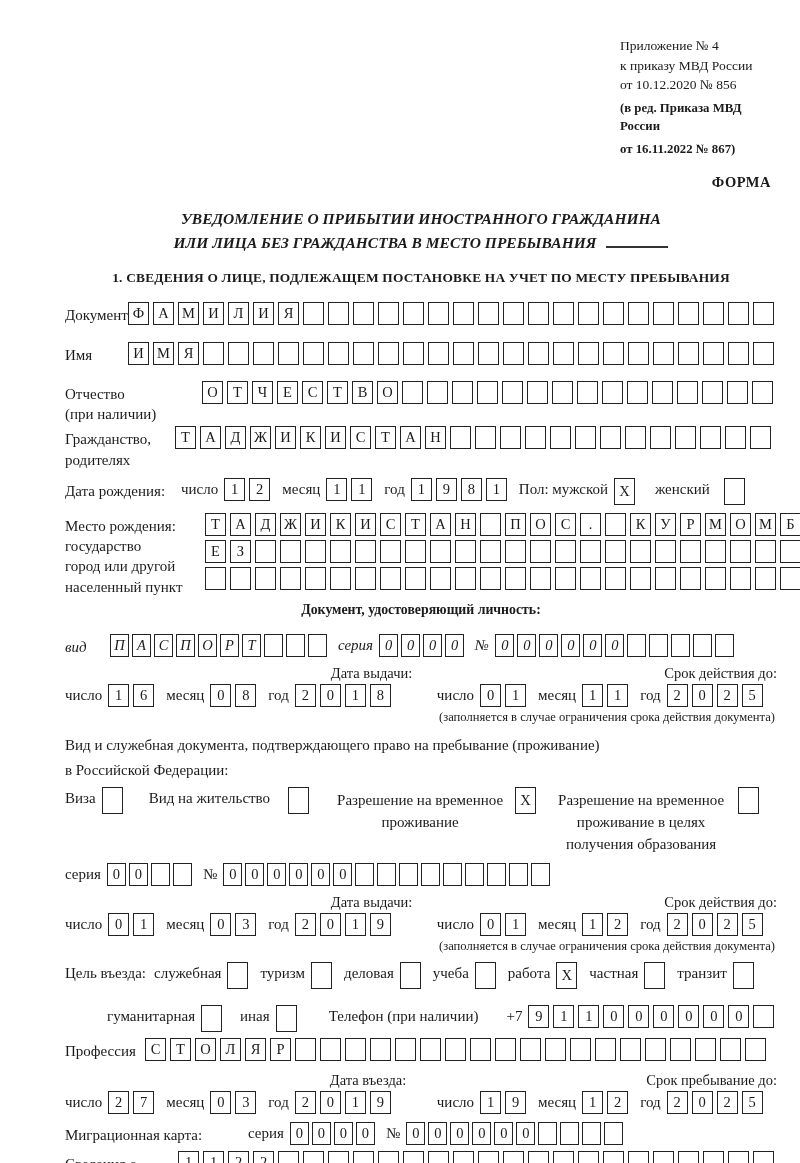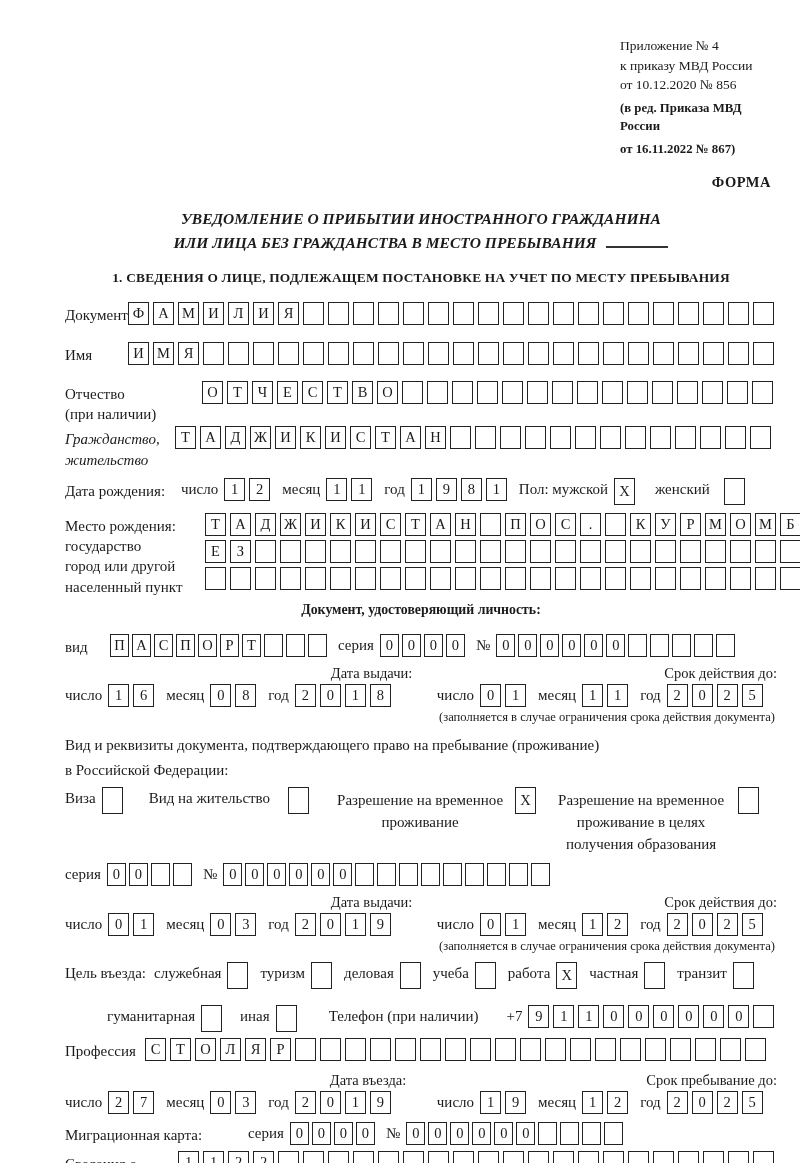--- a/index.html
+++ b/index.html
@@ -22,21 +22,21 @@
   .flabel{font-size:15px;flex-shrink:0;line-height:1.35;padding-top:3px;}
   .cells{display:flex;flex-shrink:0;}
   .cell{box-sizing:border-box;width:21px;height:23px;border:1.7px solid #222;margin-right:4px;
         display:flex;align-items:center;justify-content:center;font-size:14.5px;flex-shrink:0;}
   .tight .cell{width:19px;margin-right:3px;}
   .chkwrap .cell{height:27px;}
   .w{font-size:15px;padding-top:3px;margin:0 6px 0 8px;white-space:nowrap;}
   .w.first{margin-left:0;}
   .stack .cells{margin-bottom:4px;}
 
-  .lw63{width:63px;} .lw137{width:137px;} .lw110{width:110px;font-style:italic;} .lw140{width:140px;}
+  .lw63{width:63px;} .lw137{width:137px;} .lw110{width:110px;} .lw140{width:140px;}
   .lw80{width:80px;} .lw45{width:45px;} .lw108{width:108px;} .lw183{width:183px;} .lw113{width:113px;}
 
   .doc-h{margin-top:5px;text-align:center;font-weight:bold;font-size:13.8px;}
   .dl-row{display:flex;font-size:14.5px;margin-top:8px;font-weight:bold;font-weight:normal;justify-content:flex-end;}
   .note{font-size:12.6px;text-align:right;margin-top:3px;padding-right:2px;}
   .txt{font-size:15px;margin-top:9px;line-height:1.5;}
   .opt-col{text-align:center;font-size:15px;line-height:1.45;padding-top:3px;}
   .gap8{margin-top:8px;} .gap16{margin-top:16px;}
 </style>
 </head>
@@ -153,21 +153,21 @@
           <span class="cell"></span>
           <span class="cell"></span>
           <span class="cell"></span>
           <span class="cell"></span>
         </div>
     </div>
 
     <div class="frow" style="margin-top:2px;">
       <div class="flabel lw110">
         <div>Гражданство,</div>
-        <div>жительство</div>
+        <div>родителях</div>
       </div>
       <div class="cells">
           <span class="cell">Т</span>
           <span class="cell">А</span>
           <span class="cell">Д</span>
           <span class="cell">Ж</span>
           <span class="cell">И</span>
           <span class="cell">К</span>
           <span class="cell">И</span>
           <span class="cell">С</span>
@@ -302,21 +302,21 @@
             <span class="cell"></span>
             <span class="cell"></span>
             <span class="cell"></span>
             <span class="cell"></span>
             <span class="cell"></span>
           </div>
       </div>
     </div>
 
     <div class="doc-h">Документ, удостоверяющий личность:</div>
-    <div class="frow tight" style="">
+    <div class="frow tight" style="font-style:italic;">
       <div class="flabel lw45">вид</div>
       <div class="cells">
           <span class="cell">П</span>
           <span class="cell">А</span>
           <span class="cell">С</span>
           <span class="cell">П</span>
           <span class="cell">О</span>
           <span class="cell">Р</span>
           <span class="cell">Т</span>
           <span class="cell"></span>
@@ -380,21 +380,21 @@
       <span class="w">год</span>
       <div class="cells">
           <span class="cell">2</span>
           <span class="cell">0</span>
           <span class="cell">2</span>
           <span class="cell">5</span>
         </div>
     </div>
     <div class="note">(заполняется в случае ограничения срока действия документа)</div>
 
-    <div class="txt">Вид и реквизиты документа, подтверждающего право на пребывание (проживание)</div>
+    <div class="txt">Вид и служебная документа, подтверждающего право на пребывание (проживание)</div>
     <div class="txt" style="margin-top:2px;">в Российской Федерации:</div>
 
     <div class="frow" style="margin-top:6px;">
       <span class="w first">Виза</span>
       <div class="cells chkwrap">
           <span class="cell"></span>
         </div>
       <span class="w" style="margin-left:22px;">Вид на жительство</span>
       <div class="cells chkwrap" style="margin-left:12px;">
           <span class="cell"></span>

